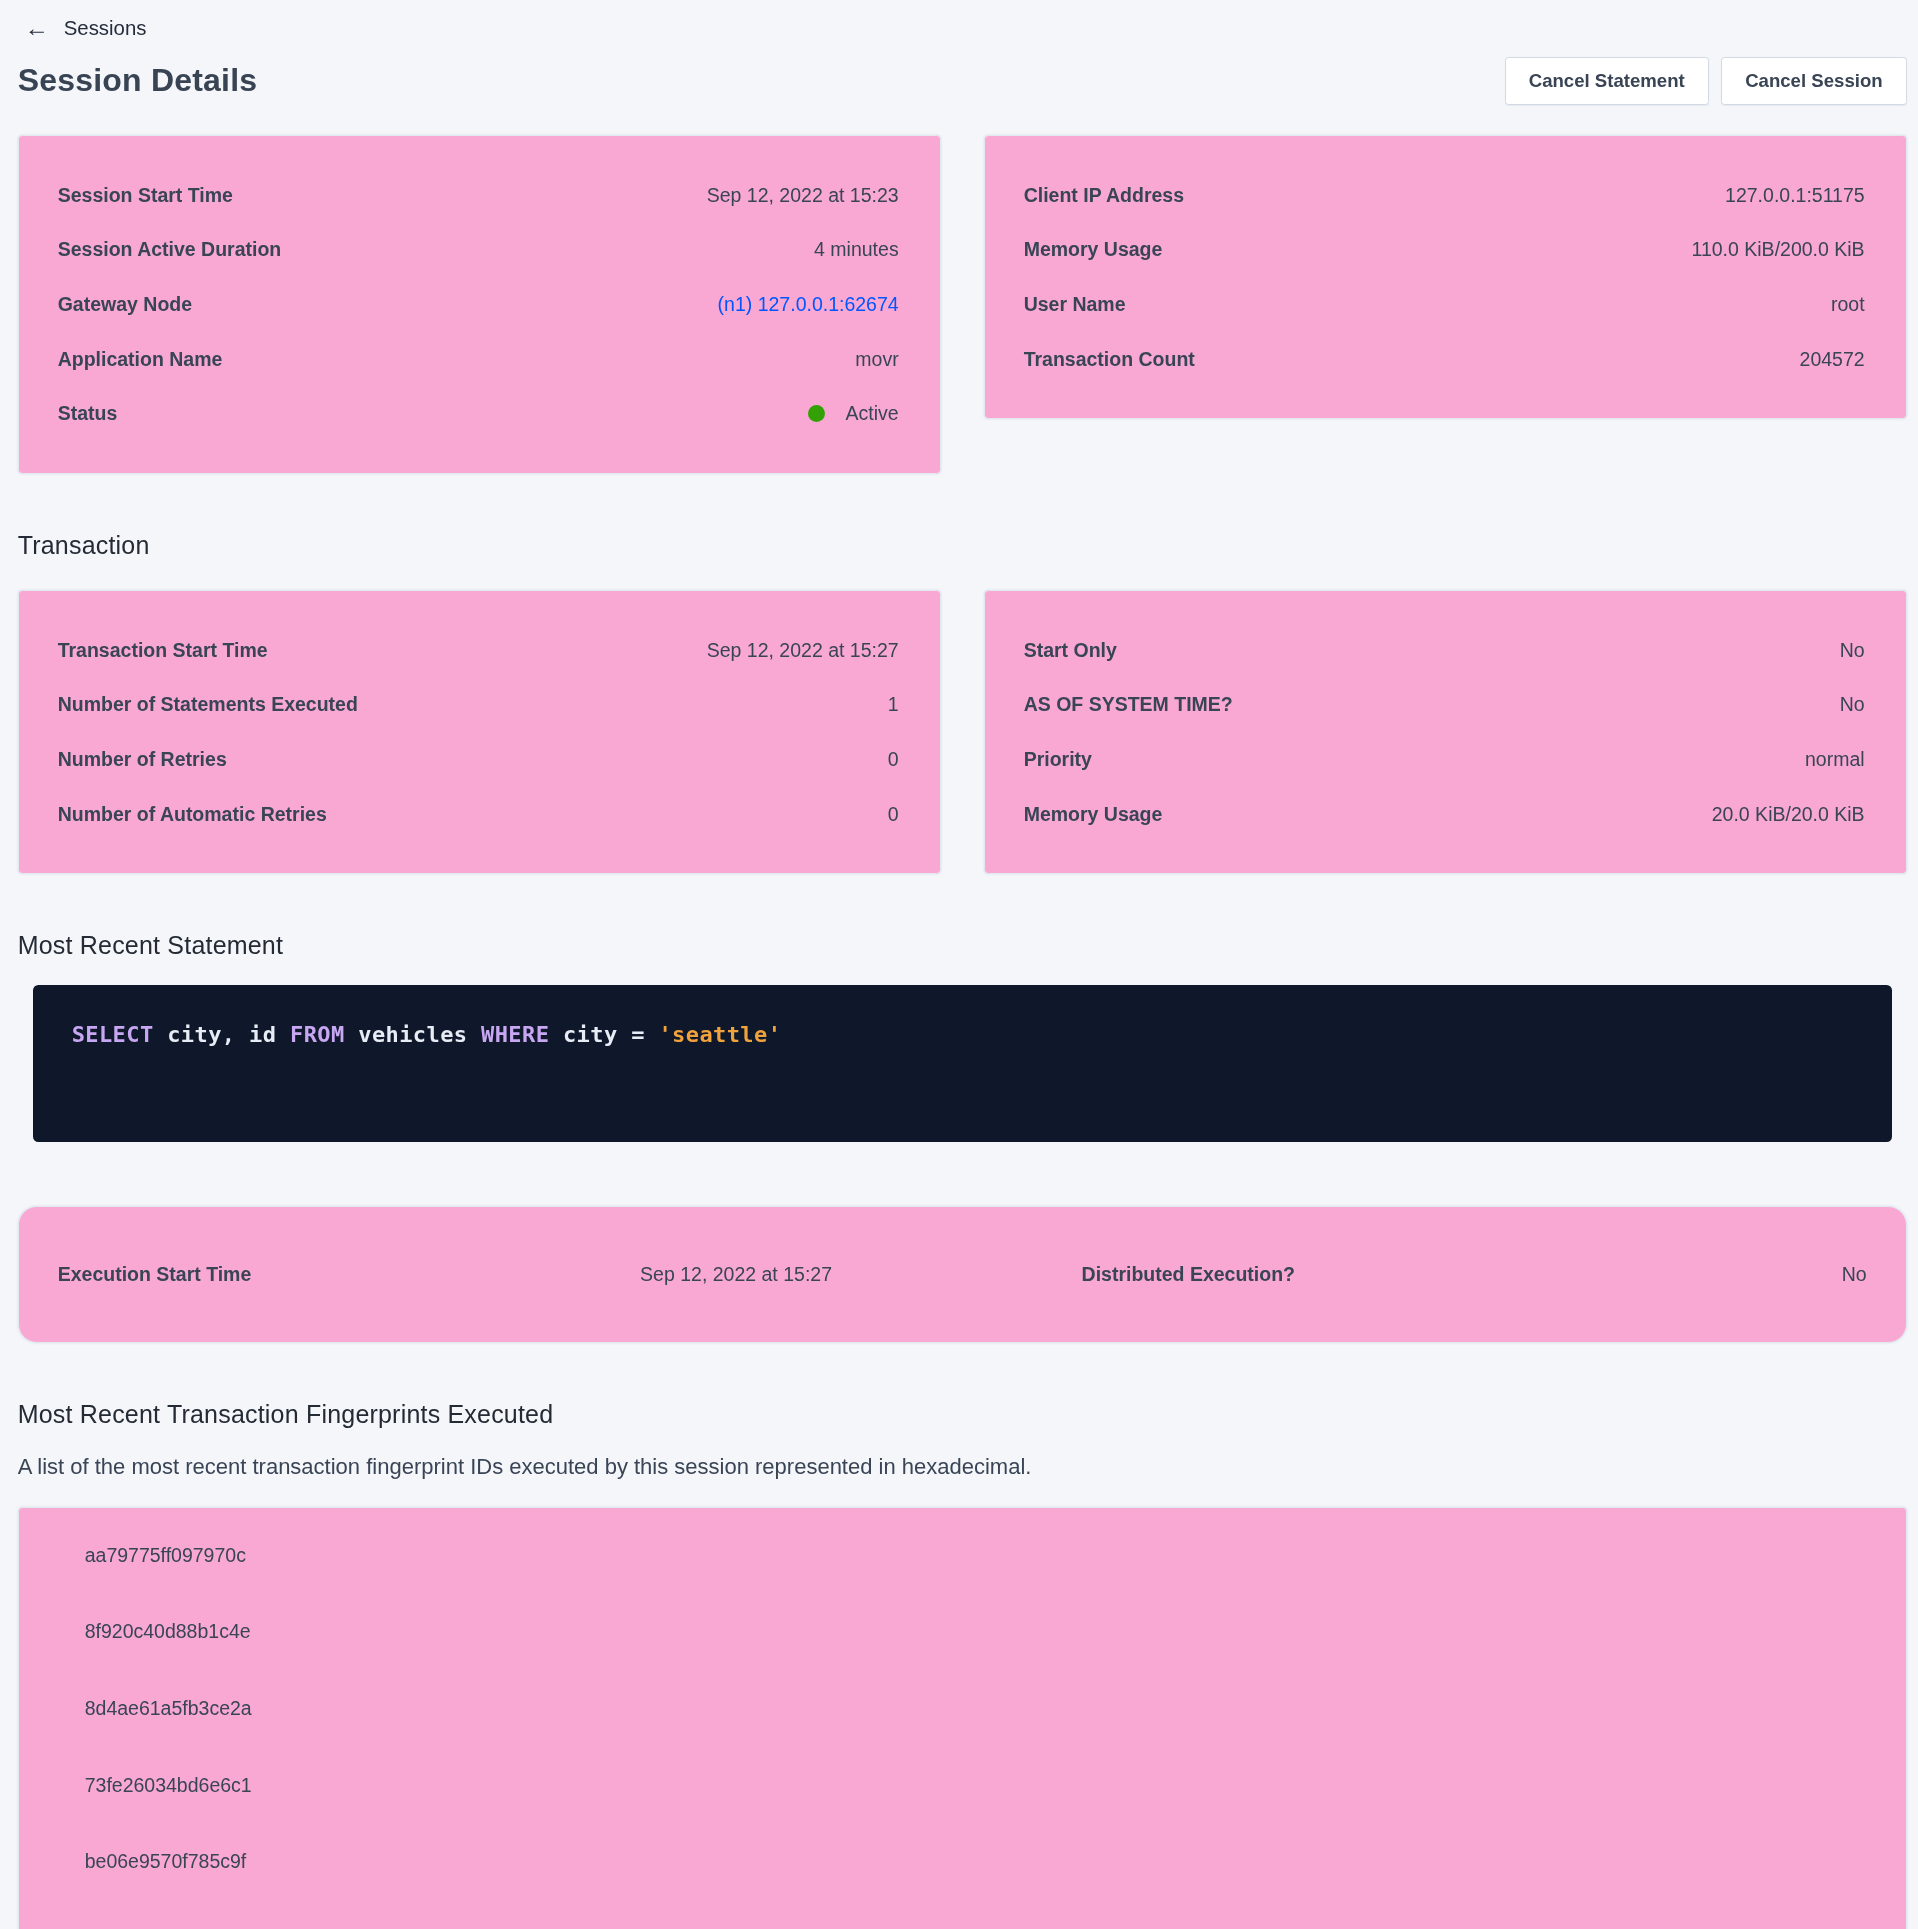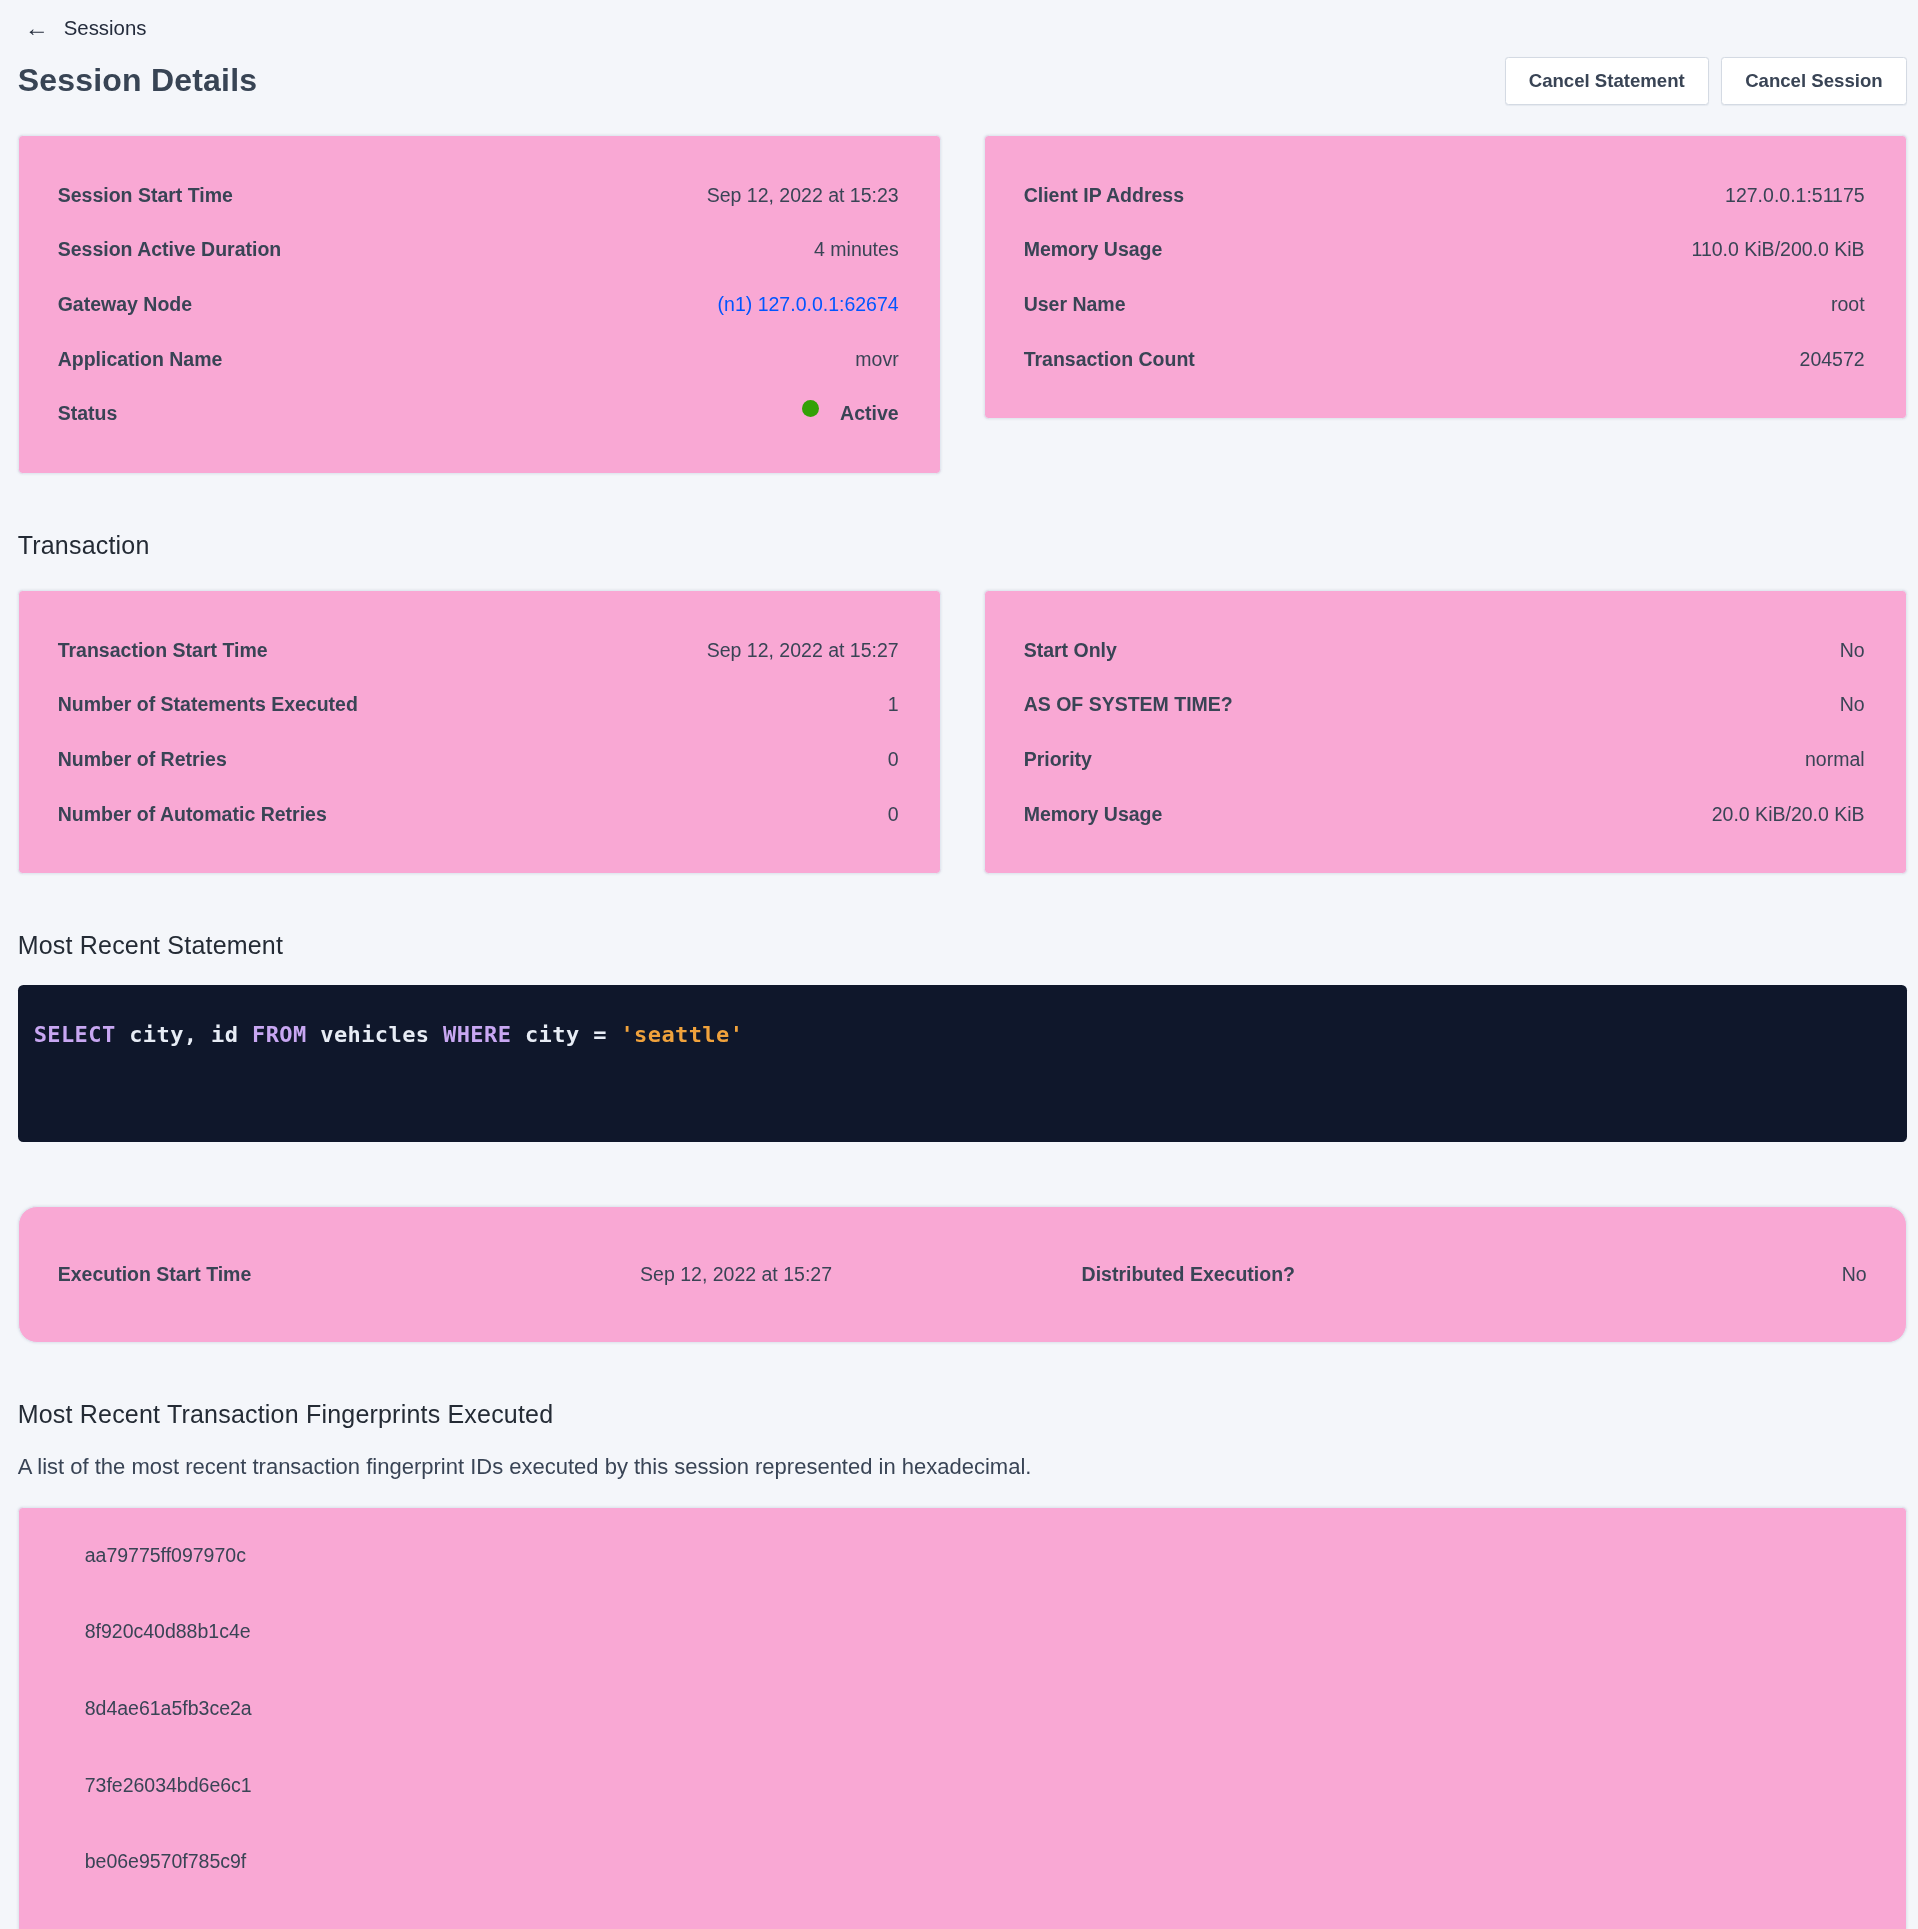--- a/index.html
+++ b/index.html
@@ -27,26 +27,26 @@
   .btn{background:#fff;border:0.9px solid #d4dae3;border-radius:3.5px;height:48px;padding:0 23px;
        font-size:18.6px;font-weight:700;color:#394455;font-family:inherit;cursor:pointer;box-shadow:0 0.9px 0.9px rgba(67,90,111,.08);}
 
   .cards-row{display:grid;grid-template-columns:1fr 1fr;gap:43px;align-items:start;margin-top:30px;}
   .card{background:#f9a8d4;border:0.9px solid var(--card-border);border-radius:4.4px;box-shadow:0 0 2.7px rgba(67,90,111,.14);}
   .kv-card{padding:32px 41px 32px 39px;}
   .kv-row{display:flex;justify-content:space-between;align-items:center;padding:14px 0;font-size:19.5px;line-height:26.6px;}
   .kv-label{font-weight:700;color:var(--text);padding-right:26.6px;white-space:nowrap;}
   .kv-value{color:var(--text);text-align:right;}
   .value-link{color:var(--link);text-decoration:none;}
-  .status-value{display:inline-flex;align-items:flex-start;gap:21px;font-weight:bold;}
+  .status-value{display:inline-flex;align-items:center;gap:21px;}
   .status-dot{width:17px;height:17px;border-radius:50%;background:#33a106;display:inline-block;}
 
   h2.section-heading{font-size:25px;font-weight:400;color:var(--heading);margin:57px 0 25px;letter-spacing:0.2px;}
 
-  .code-block{background:var(--code-bg);border-radius:5.3px;height:157px;padding:35px 16px;margin:0 0 64px;}
+  .code-block{background:var(--code-bg);border-radius:5.3px;height:157px;padding:35px 39px;margin:0 15px 64px;}
   .code-line{font-family:"DejaVu Sans Mono",monospace;font-size:22px;font-weight:600;line-height:30px;letter-spacing:0.4px;white-space:pre;}
   .tok-keyword{color:var(--code-kw);}
   .tok-plain{color:var(--code-plain);}
   .tok-string{color:var(--code-str);}
 
   .exec-card{display:flex;align-items:center;padding:54px 39px;font-size:19.5px;line-height:26.6px;border-radius:19px;}
   .exec-cell{flex:1 1 25%;}
   .exec-label{font-weight:700;}
   .cell-center{text-align:center;}
   .cell-right{text-align:right;}

